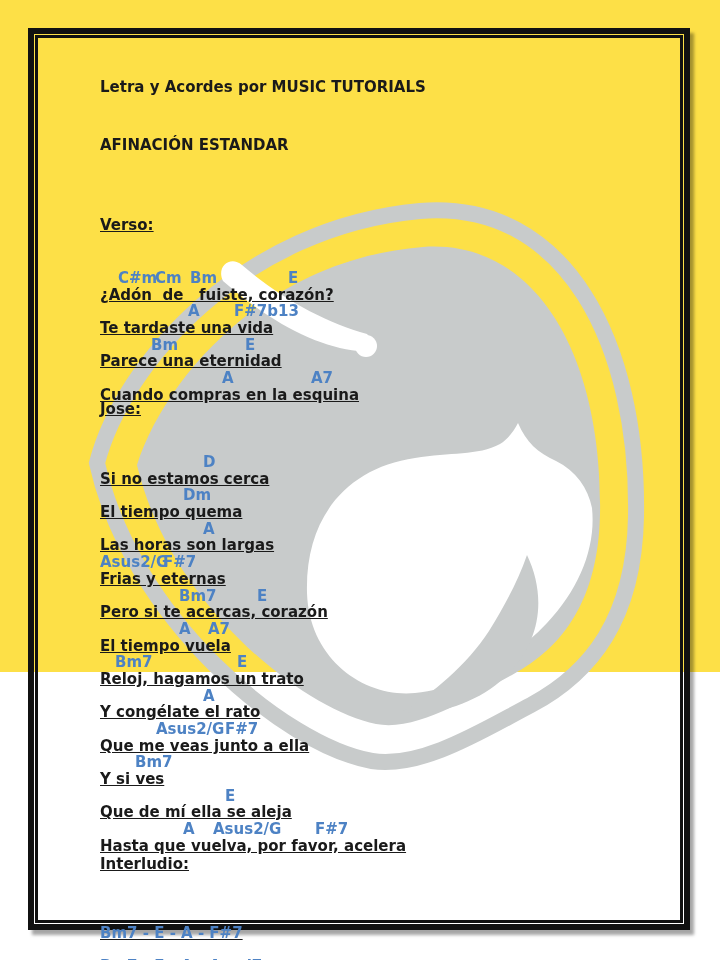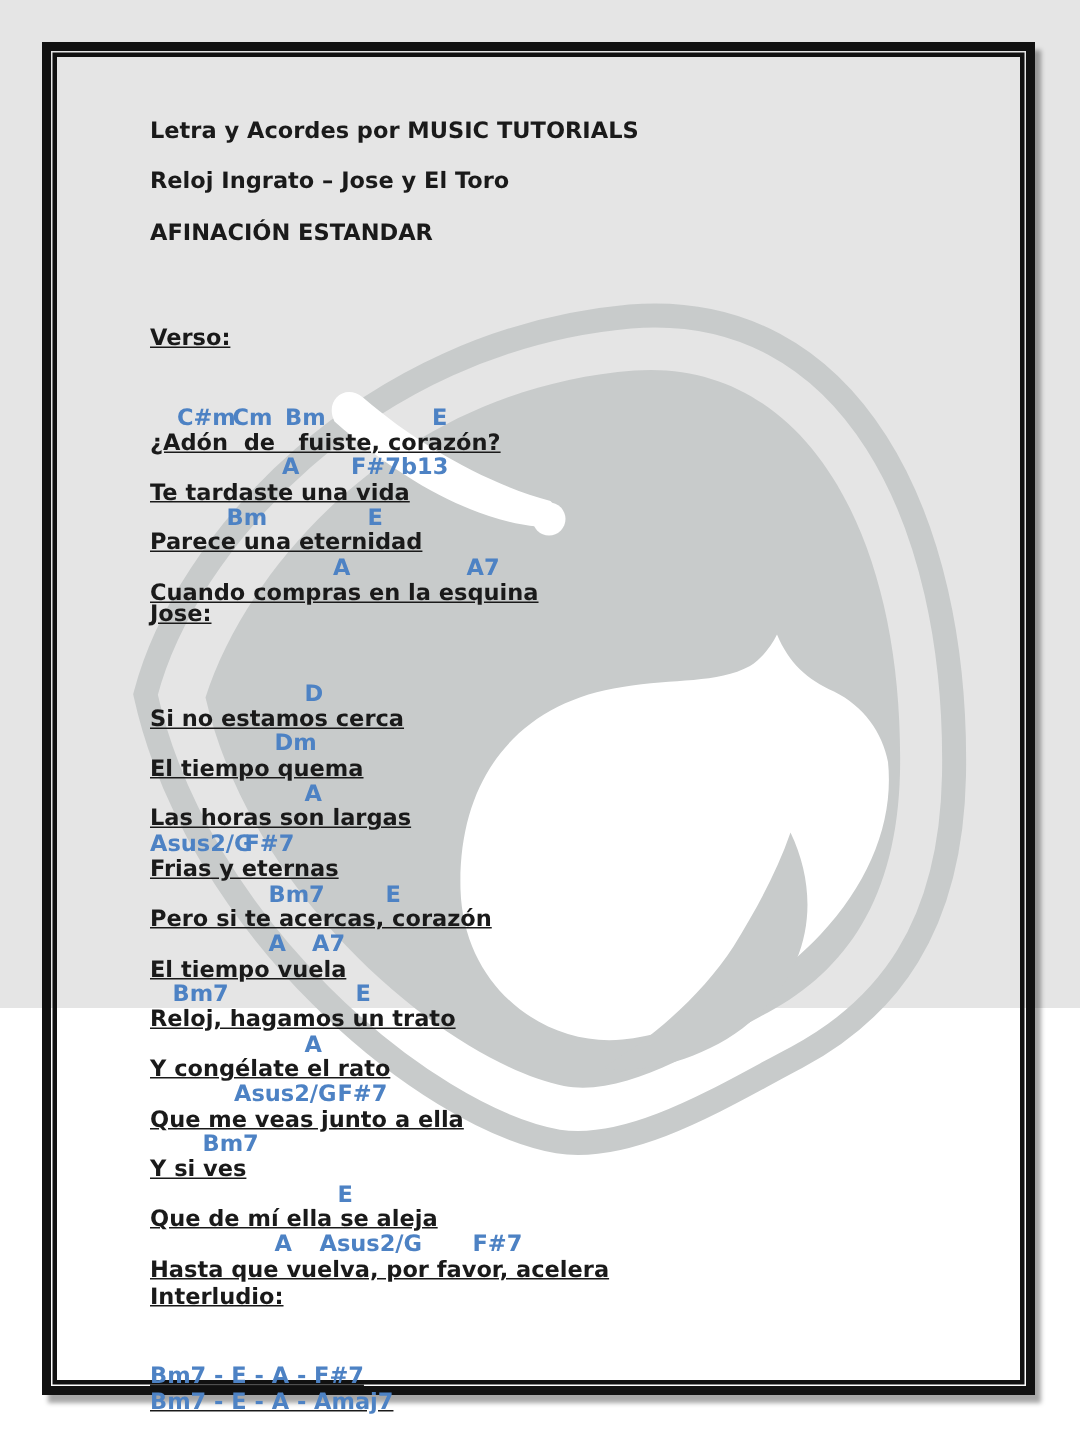--- a/index.html
+++ b/index.html
@@ -1,46 +1,46 @@
 <!DOCTYPE html>
 <html style="--chord: #4d82c4; --text: #1a1a1a; --ink: #111111; --wm: #c8cbcb;"><head>
 <meta charset="utf-8">
 <style>
   html,body{margin:0;padding:0;background:#ffffff;}
   body{width:720px;height:960px;position:relative;overflow:hidden;
        font-family:"DejaVu Sans","Liberation Sans",sans-serif;}
-  .page{position:absolute;left:0;top:0;width:720px;height:672px;background:#e5e5e5;}
+  .page{position:absolute;left:0;top:0;width:720px;height:672px;background:#fde047;}
 
   
   .frame{position:absolute;left:28px;top:28px;width:650px;height:890px;
          border:6px solid var(--ink);box-shadow:4px 5px 3px rgba(0,0,0,0.35);}
   .frame-mid{position:absolute;inset:1px;border:3px solid var(--ink);}
   .frame-inner{position:absolute;inset:2px;border:2px solid var(--ink);}
 
   
   .watermark{position:absolute;left:75px;top:195px;width:590px;height:610px;z-index:0;}
   .wm-ring{fill:none;stroke:var(--wm);stroke-width:16;}
   .wm-g{fill:var(--wm);}
   .wm-w{fill:#ffffff;}
 
   
   .doc-line,.song-section{position:absolute;left:100px;z-index:2;
      font-weight:700;font-size:15px;color:var(--text);white-space:pre;}
   .credit{top:78px;}
   .title{top:111px;}
-  .tuning{top:146px;}
+  .tuning{top:136px;}
   .sec-verso{top:181px;}
   .sec-coro{top:365px;}
   .sec-interludio{top:820px;}
   .heading{text-decoration:underline;height:17px;line-height:17px;}
   .lines{position:relative;text-decoration:underline;}
   .line{position:relative;height:16.7px;line-height:16.7px;white-space:pre;}
   .line.chords{color:var(--chord);}
   .chord{position:absolute;top:0;color:var(--chord);}
-  .line.chordline{color:var(--chord);}
+  .line.chordline{color:var(--chord);margin-top:16px;}
 </style>
 </head>
 <body>
 
 <div class="page">
 
   <div class="frame">
     <div class="frame-mid"></div>
     <div class="frame-inner"></div>
   </div>
@@ -79,21 +79,20 @@
       C 289 503, 234 464, 232 398 Z"></path>
 
     <path class="wm-g" d="M 452 360
       C 472 402, 466 448, 430 482
       C 402 509, 357 522, 327 517
       C 357 499, 392 470, 414 436
       C 430 410, 443 386, 452 360 Z"></path>
   </svg>
 
   <div class="doc-line credit">Letra y Acordes por MUSIC TUTORIALS</div>
-  <div class="doc-line title">Reloj Ingrato – Jose y El Toro</div>
   <div class="doc-line tuning">AFINACIÓN ESTANDAR</div>
 
   <section class="song-section sec-verso">
     <div class="heading">Verso:</div>
     <div class="lines"><div class="line chords"><span class="chord" style="left: 18px;">C#m</span><span class="chord" style="left: 55px;">Cm</span><span class="chord" style="left: 90px;">Bm</span><span class="chord" style="left: 188px;">E</span></div><div class="line lyric">¿Adón  de   fuiste, corazón?</div><div class="line chords"><span class="chord" style="left: 88px;">A</span><span class="chord" style="left: 134px;">F#7b13</span></div><div class="line lyric">Te tardaste una vida</div><div class="line chords"><span class="chord" style="left: 51px;">Bm</span><span class="chord" style="left: 145px;">E</span></div><div class="line lyric">Parece una eternidad</div><div class="line chords"><span class="chord" style="left: 122px;">A</span><span class="chord" style="left: 211px;">A7</span></div><div class="line lyric">Cuando compras en la esquina</div></div>
   </section>
 
   <section class="song-section sec-coro">
     <div class="heading">Jose:</div>
     <div class="lines"><div class="line chords"><span class="chord" style="left: 103px;">D</span></div><div class="line lyric">Si no estamos cerca</div><div class="line chords"><span class="chord" style="left: 83px;">Dm</span></div><div class="line lyric">El tiempo quema</div><div class="line chords"><span class="chord" style="left: 103px;">A</span></div><div class="line lyric">Las horas son largas</div><div class="line chords"><span class="chord" style="left: 0px;">Asus2/G</span><span class="chord" style="left: 63px;">F#7</span></div><div class="line lyric">Frias y eternas</div><div class="line chords"><span class="chord" style="left: 79px;">Bm7</span><span class="chord" style="left: 157px;">E</span></div><div class="line lyric">Pero si te acercas, corazón</div><div class="line chords"><span class="chord" style="left: 79px;">A</span><span class="chord" style="left: 108px;">A7</span></div><div class="line lyric">El tiempo vuela</div><div class="line chords"><span class="chord" style="left: 15px;">Bm7</span><span class="chord" style="left: 137px;">E</span></div><div class="line lyric">Reloj, hagamos un trato</div><div class="line chords"><span class="chord" style="left: 103px;">A</span></div><div class="line lyric">Y congélate el rato</div><div class="line chords"><span class="chord" style="left: 56px;">Asus2/G</span><span class="chord" style="left: 125px;">F#7</span></div><div class="line lyric">Que me veas junto a ella</div><div class="line chords"><span class="chord" style="left: 35px;">Bm7</span></div><div class="line lyric">Y si ves</div><div class="line chords"><span class="chord" style="left: 125px;">E</span></div><div class="line lyric">Que de mí ella se aleja</div><div class="line chords"><span class="chord" style="left: 83px;">A</span><span class="chord" style="left: 113px;">Asus2/G</span><span class="chord" style="left: 215px;">F#7</span></div><div class="line lyric">Hasta que vuelva, por favor, acelera</div></div>

